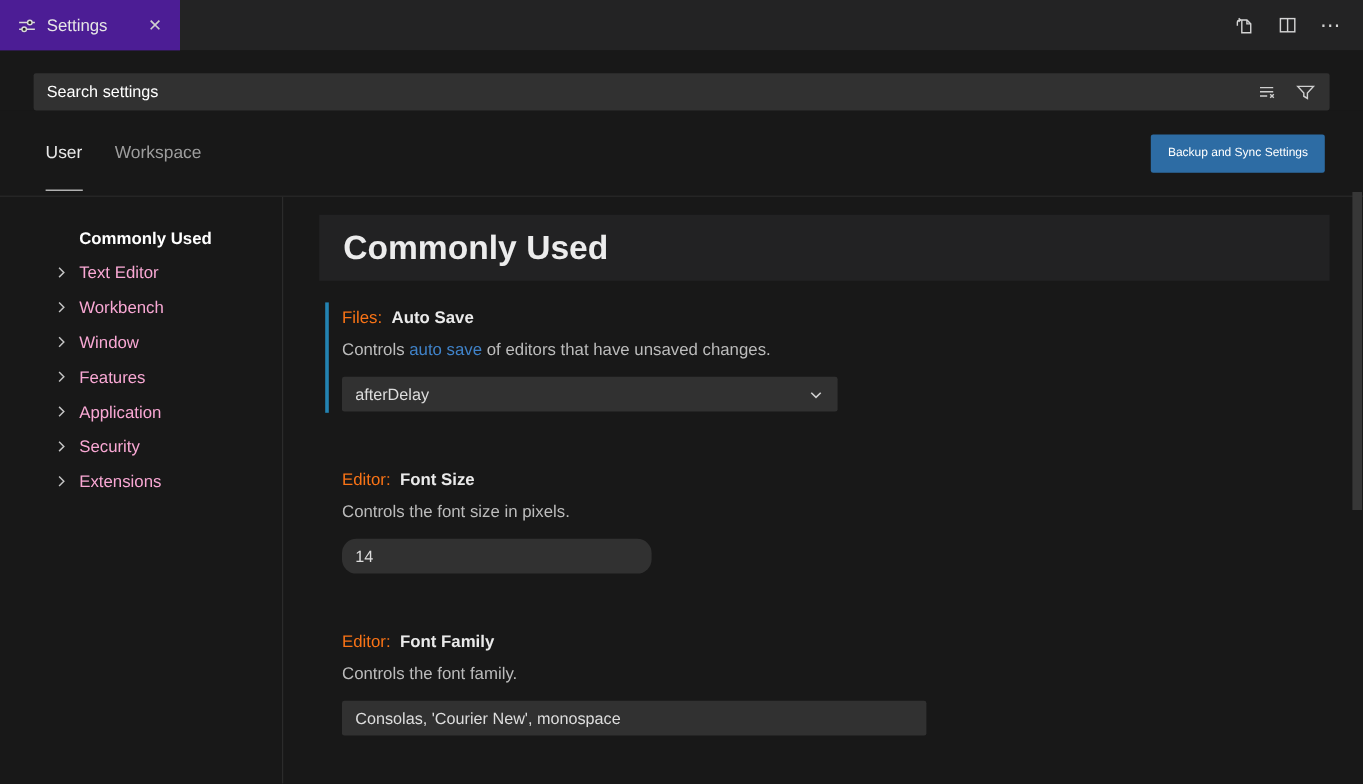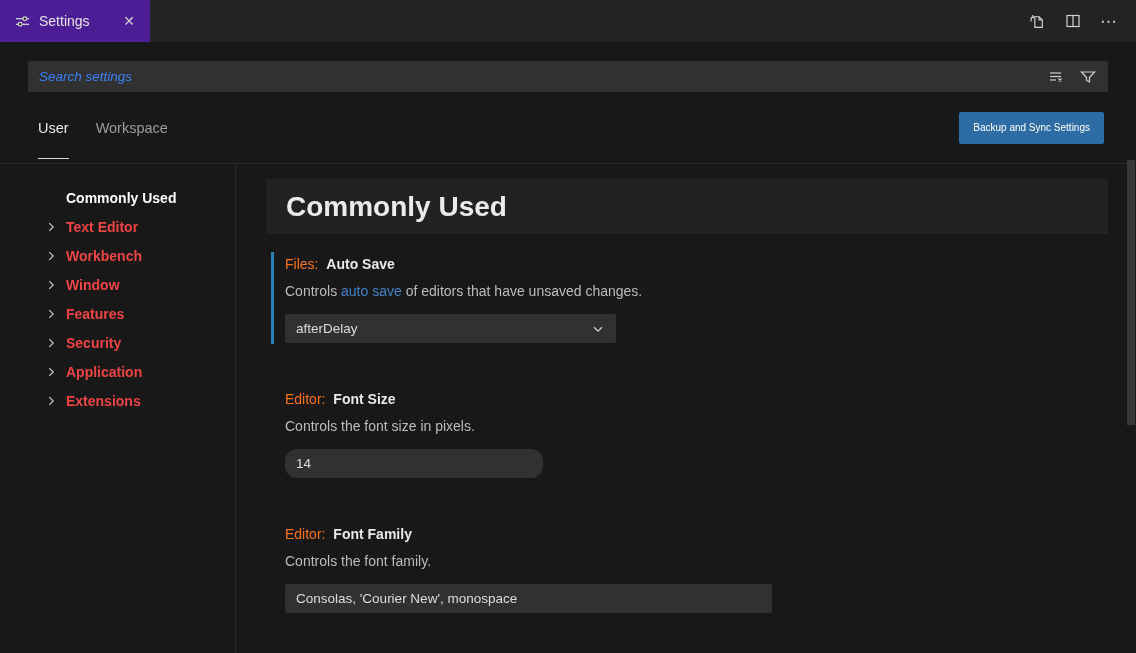--- a/index.html
+++ b/index.html
@@ -22,63 +22,63 @@
   .tabbar-actions { margin-left:auto; display:flex; align-items:center; gap:10px; padding-right:14px; }
   .action-btn { display:flex; align-items:center; justify-content:center; width:26px; height:26px; border-radius:4px; cursor:pointer; color:#d4d4d4; }
   .more-glyph { font-size:17px; color:#d4d4d4; letter-spacing:1px; }
 
   
   .search-wrap { padding:19px 28px 0 28px; background:#181818; }
   .search-input {
     height:31px; background:#313131; border-radius:2px;
     display:flex; align-items:center; padding:0 9px 0 11px; cursor:text;
   }
-  .search-placeholder { color:#3b82f6; font-size:13.5px;font-style:italic; }
+  .search-placeholder { color:#ffffff; font-size:13.5px; }
   .search-icons { margin-left:auto; display:flex; align-items:center; gap:10px; }
   .search-icon-btn { display:flex; align-items:center; justify-content:center; width:22px; height:22px; border-radius:3px; cursor:pointer; }
 
   
   .scope-row {
     height:72px; display:flex; align-items:center;
     padding:0 32px 0 38px; border-bottom:1px solid #2a2a2a; position:relative;
   }
   .scope-tab { position:relative; height:100%; display:flex; align-items:center; margin-right:27px; font-size:14.5px; color:#9d9d9d; cursor:pointer; }
   .scope-tab.active { color:#e8e8e8; }
   .scope-tab.active::after { content:""; position:absolute; left:0; right:0; bottom:4px; height:1px; background:#d7d7d7; }
   .backup-btn {
     margin-left:auto; height:32px; padding:0 14px; background:#2d6ca4; color:#ffffff;
     font-size:10px; border:none; border-radius:2px; display:flex; align-items:center; cursor:pointer;
     font-family:inherit;
   }
 
   
   .content { display:flex; height:503px; }
   .toc { width:236px; border-right:1px solid #2b2b2b; padding-top:19px; flex:none; }
-  .toc-item { height:29px; display:flex; align-items:center; padding-left:44px; font-size:14px; color:#ef4444; cursor:pointer;font-weight:bold; }
+  .toc-item { height:29px; display:flex; align-items:center; padding-left:44px; font-size:14px; color:#f9a8d4; cursor:pointer; }
   .toc-chevron { width:22px; display:flex; align-items:center; color:#c5c5c5; }
   .toc-item.selected { color:#ffffff; font-weight:bold; }
   .toc-item.selected .toc-chevron { visibility:hidden; }
 
   .main { flex:1; padding:15px 28px 0 30px; position:relative; }
   .heading-bar {
     background:#222223; height:55px; display:flex; align-items:center;
     padding-left:20px; font-size:28px; font-weight:600; color:#ececec;
   }
 
   .setting { margin-left:19px; margin-top:22px; position:relative; }
   .setting + .setting { margin-top:48px; }
   .modified-bar { position:absolute; left:-14px; top:-4px; bottom:-1px; width:3px; background:#2383b2; }
   .setting-title { font-size:14px; line-height:17px; }
   .setting-category { color:#f97316; font-weight:400; margin-right:4px; }
   .setting-name { color:#eaeaea; font-weight:700; }
   .setting-desc { margin-top:10px; font-size:14px; color:#bcbcbc; }
   .setting-link { color:#4083c9; cursor:pointer; }
 
   .select-control {
-    margin-top:15px; width:331px; height:29px; background:#313131; border-radius:2px;
+    margin-top:15px; width:413px; height:29px; background:#313131; border-radius:2px;
     display:flex; align-items:center; justify-content:space-between;
     padding:0 11px; font-size:13.5px; color:#dddddd; cursor:pointer;
   }
   .text-control {
     margin-top:15px; display:block; height:29px; background:#313131; border:none; border-radius:2px;
     color:#dddddd; font-size:13.5px; padding:0 0 0 11px; outline:none; font-family:inherit;
   }
   .w-fontsize { width:258px;border-radius:12px; }
   .w-fontfamily { width:487px; }
 
@@ -196,29 +196,29 @@
           </svg>
       </span>
       <span>Features</span>
     </div>
     <div class="toc-item">
       <span class="toc-chevron">
         <svg width="14" height="14" viewBox="0 0 16 16" fill="none" stroke="currentColor" stroke-width="1.4">
             <path d="M6 3.5 L10.5 8 L6 12.5"></path>
           </svg>
       </span>
+      <span>Application</span>
+    </div>
+    <div class="toc-item">
+      <span class="toc-chevron">
+        <svg width="14" height="14" viewBox="0 0 16 16" fill="none" stroke="currentColor" stroke-width="1.4">
+            <path d="M6 3.5 L10.5 8 L6 12.5"></path>
+          </svg>
+      </span>
       <span>Security</span>
-    </div>
-    <div class="toc-item">
-      <span class="toc-chevron">
-        <svg width="14" height="14" viewBox="0 0 16 16" fill="none" stroke="currentColor" stroke-width="1.4">
-            <path d="M6 3.5 L10.5 8 L6 12.5"></path>
-          </svg>
-      </span>
-      <span>Application</span>
     </div>
     <div class="toc-item">
       <span class="toc-chevron">
         <svg width="14" height="14" viewBox="0 0 16 16" fill="none" stroke="currentColor" stroke-width="1.4">
             <path d="M6 3.5 L10.5 8 L6 12.5"></path>
           </svg>
       </span>
       <span>Extensions</span>
     </div>
   </div>

